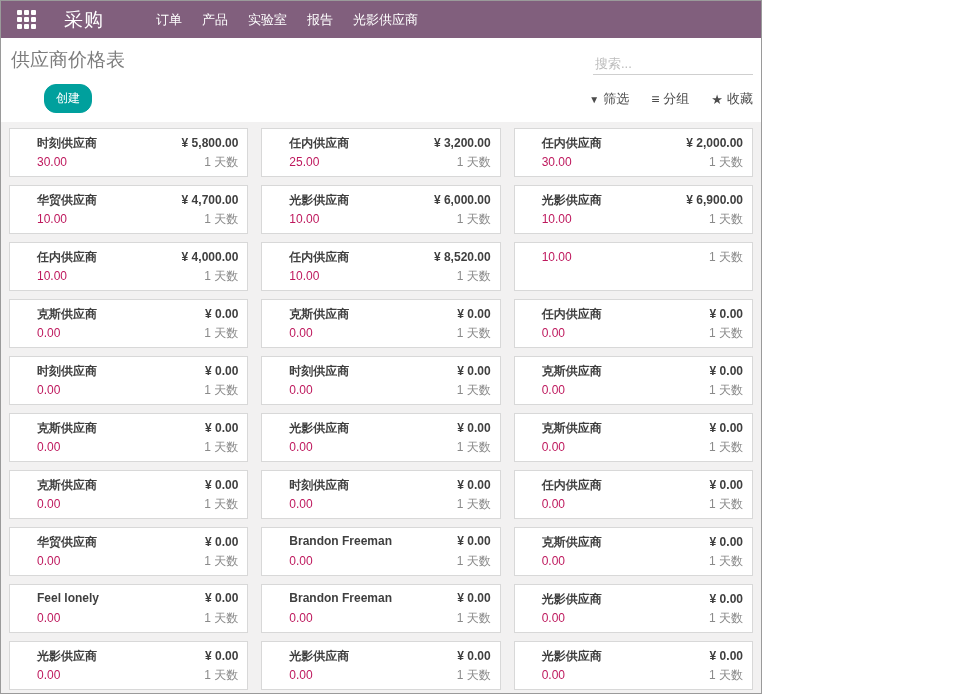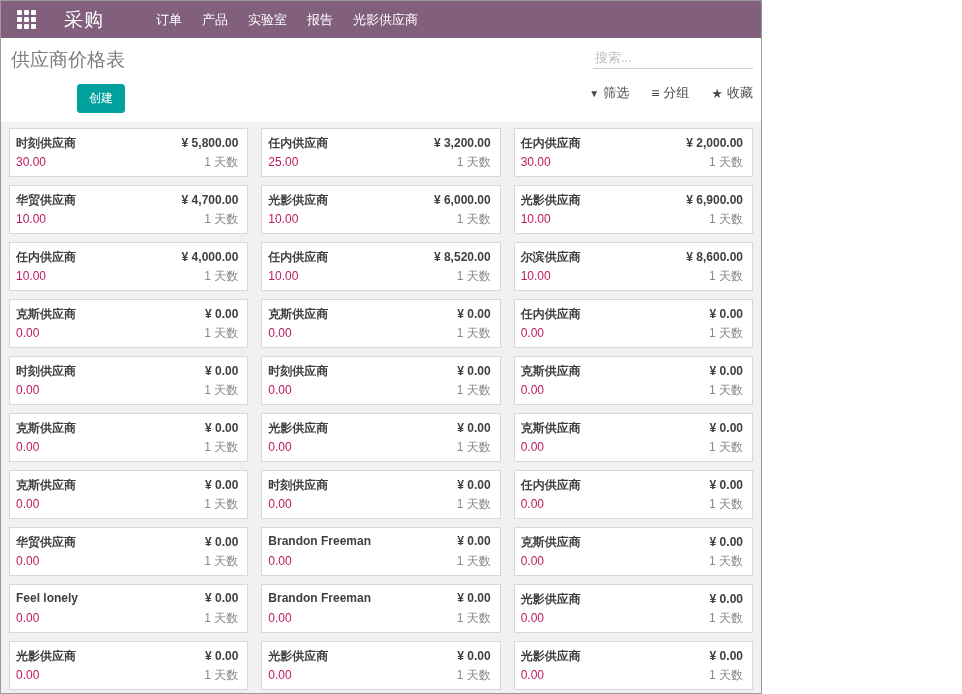--- a/index.html
+++ b/index.html
@@ -40,36 +40,36 @@
     font-family: inherit;
   }
 
   
   .control-panel {
     background: #fff;
     padding: 7px 8px 9px 10px;
     display: flex; justify-content: space-between;
     flex: 0 0 auto;
   }
-  .cp-left { display: flex; flex-direction: column; align-items: flex-end; }
+  .cp-left { display: flex; flex-direction: column; align-items: center; }
   .page-title {
     margin: 2px 0 11px 0; font-weight: normal;
     font-size: 19px; color: #7d7d7d;
   }
   .create-btn {
     background: var(--accent); color: #fff; border: 1px solid var(--accent);
-    font-size: 12px; padding: 5px 11px; border-radius: 3px;
+    font-size: 12px; padding: 5px 11px; border-radius: 12px;
     cursor: pointer; font-family: inherit;
   }
   .cp-right { display: flex; flex-direction: column; align-items: flex-end; width: 240px; }
   .search-input {
     width: 160px; border: none; border-bottom: 1px solid #cfcfcf;
     font-size: 13px; padding: 3px 2px; outline: none;
     color: #b91c1c; font-family: inherit; background: transparent;
-    margin-top: 2px;
+    margin-top: 8px;
   }
   .search-input::placeholder { color: #bcbcbc; }
   .search-buttons { display: flex; margin-top: 13px; }
   .sb-btn {
     background: none; border: none; color: #4c4c4c; font-size: 13px;
     padding: 2px 0; margin-left: 22px; cursor: pointer;
     display: flex; align-items: center; gap: 4px; font-family: inherit;
   }
   .sb-icon { font-size: 10px; color: #4c4c4c; }
   .sb-icon.star { font-size: 13px; }
@@ -84,21 +84,21 @@
     grid-template-columns: repeat(3, 1fr);
     column-gap: 13px;
     row-gap: 8px;
     grid-auto-rows: 49px;
     overflow: hidden;
     align-content: start;
   }
   .kanban-card {
     background: #fff;
     border: 1px solid #d8d8d8;
-    padding: 6px 9px 5px 6px;
+    padding: 6px 9px 5px 27px;
     display: flex; flex-direction: column; justify-content: space-between;
     cursor: pointer;
   }
   .kc-row { display: flex; justify-content: space-between; align-items: baseline; }
   .kc-name  { font-size: 12px; font-weight: bold; color: #3f3f3f; }
   .kc-price { font-size: 12px; font-weight: bold; color: #3f3f3f; }
   .kc-qty   { font-size: 12px; color: #be185d; }
   .kc-delay { font-size: 12px; color: #8a8a8a; }
 </style>
 </head>
@@ -244,24 +244,20 @@
       <span class="kc-price">¥ 8,520.00</span>
     </div>
     <div class="kc-row">
       <span class="kc-qty">10.00</span>
       <span class="kc-delay">1 天数</span>
     </div>
   </div>
 
   <div class="kanban-card">
     <div class="kc-row">
-      <span class="kc-name">尔滨供应商</span>
-      <span class="kc-price">¥ 8,600.00</span>
-    </div>
-    <div class="kc-row">
       <span class="kc-qty">10.00</span>
       <span class="kc-delay">1 天数</span>
     </div>
   </div>
 
   <div class="kanban-card">
     <div class="kc-row">
       <span class="kc-name">克斯供应商</span>
       <span class="kc-price">¥ 0.00</span>
     </div>

